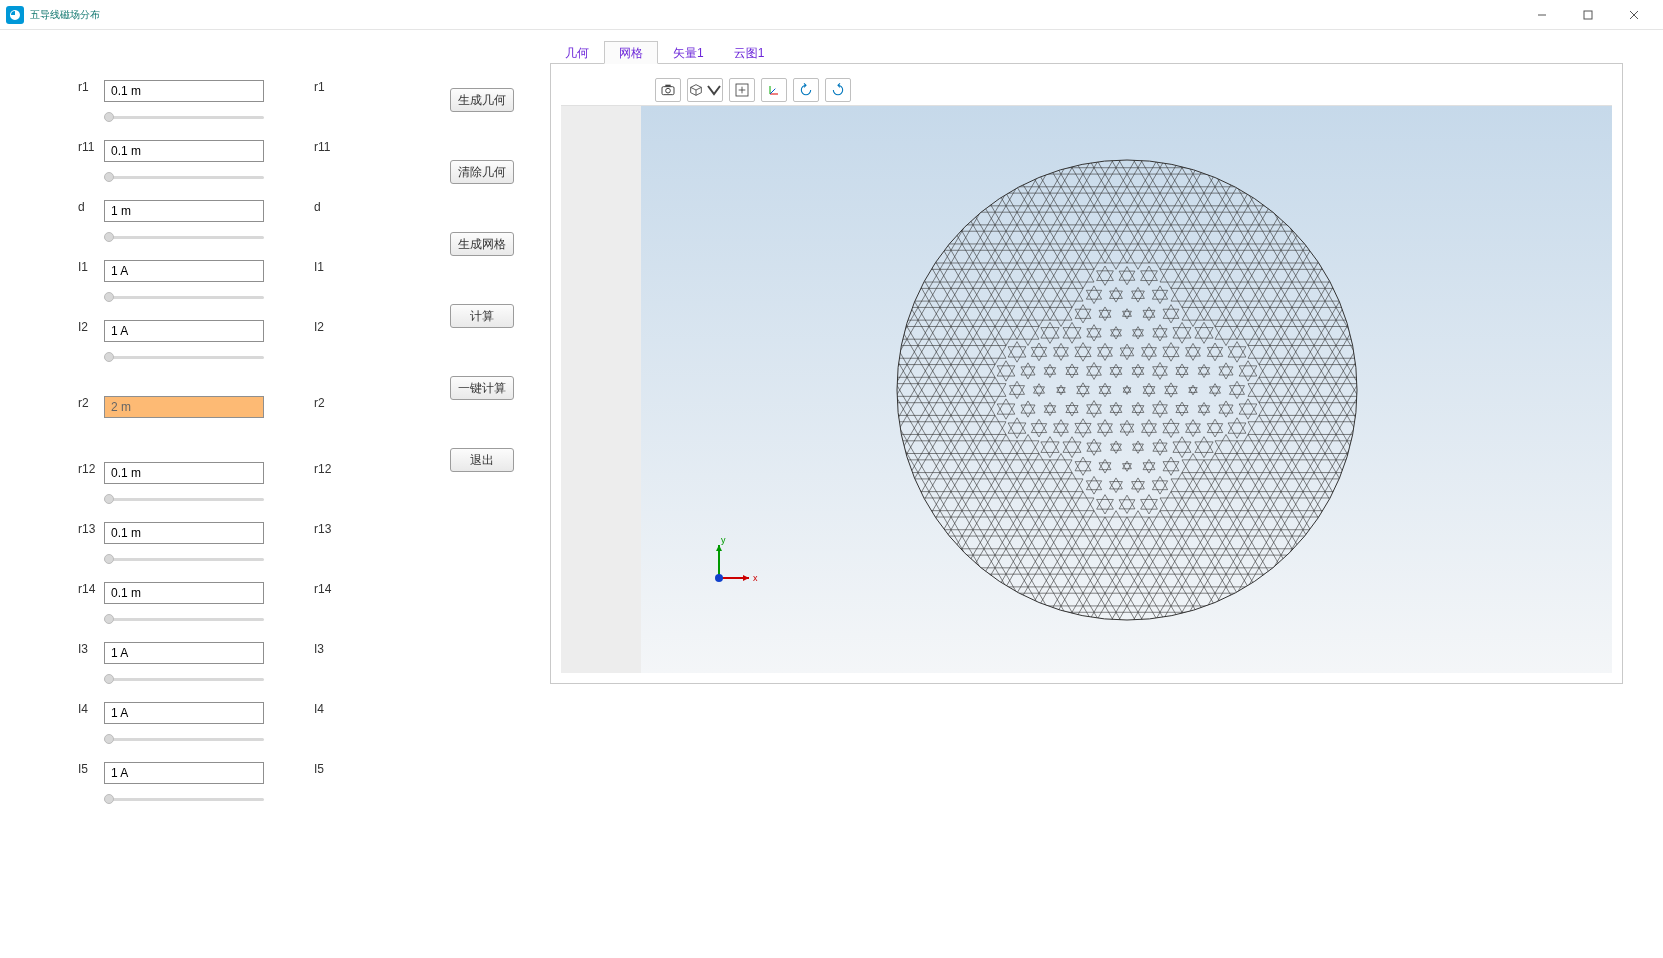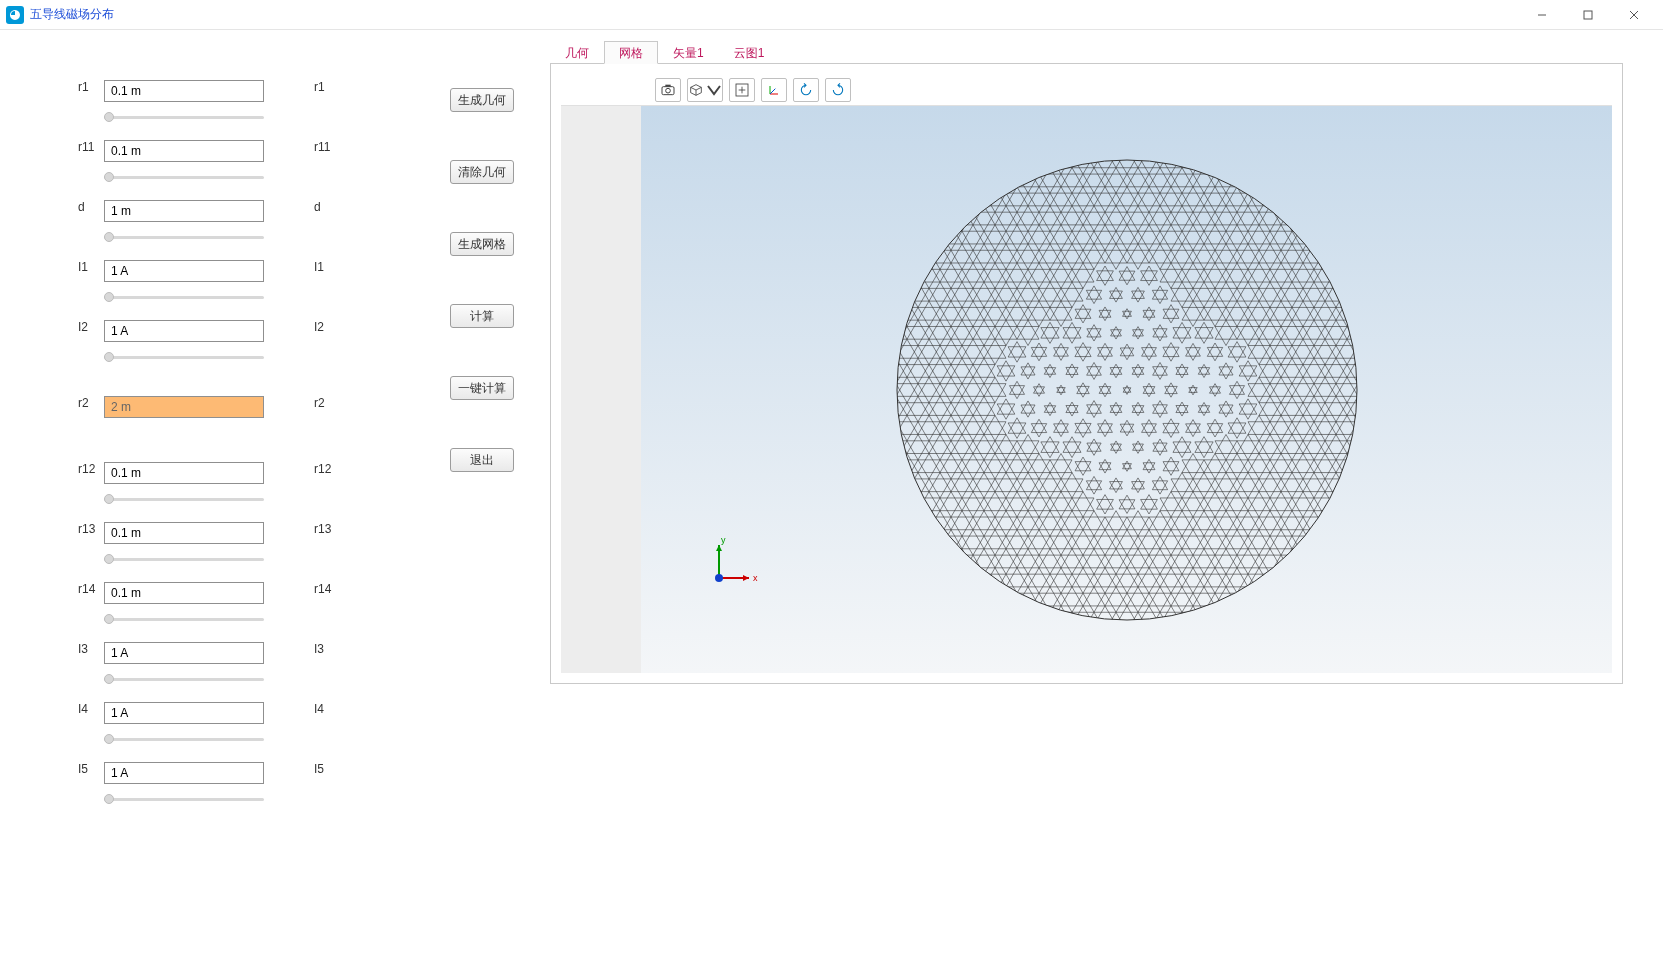--- a/index.html
+++ b/index.html
@@ -21,21 +21,21 @@
   .titlebar .app-icon {
     width: 18px; height: 18px;
     background: #0098d8;
     border-radius: 3px;
     display: inline-flex;
     align-items: center;
     justify-content: center;
     margin-right: 6px;
   }
   .titlebar .app-icon svg { width: 12px; height: 12px; }
-  .titlebar .title { color: #1d4ed8; font-size: 12px; }
+  .titlebar .title { color: #0f766e; font-size: 10px; }
   .titlebar .spacer { flex: 1; }
   .win-btn {
     width: 46px; height: 30px;
     display: flex; align-items: center; justify-content: center;
     color: #555;
   }
 
   .app-body {
     display: flex;
     height: calc(958px - 30px);
@@ -136,21 +136,21 @@
     padding: 10px 40px 10px 0;
   }
   .tabs {
     display: flex;
     border-bottom: 1px solid #c9c9c9;
     height: 24px;
   }
   .tab {
     padding: 3px 14px;
     font-size: 12px;
-    color: #be185d;
+    color: #6d28d9;
     border: 1px solid transparent;
     border-bottom: none;
     cursor: pointer;
     position: relative;
     top: 1px;
   }
   .tab.active {
     background: #fbfbfb;
     border-color: #c9c9c9;
     border-bottom: 1px solid #fbfbfb;

